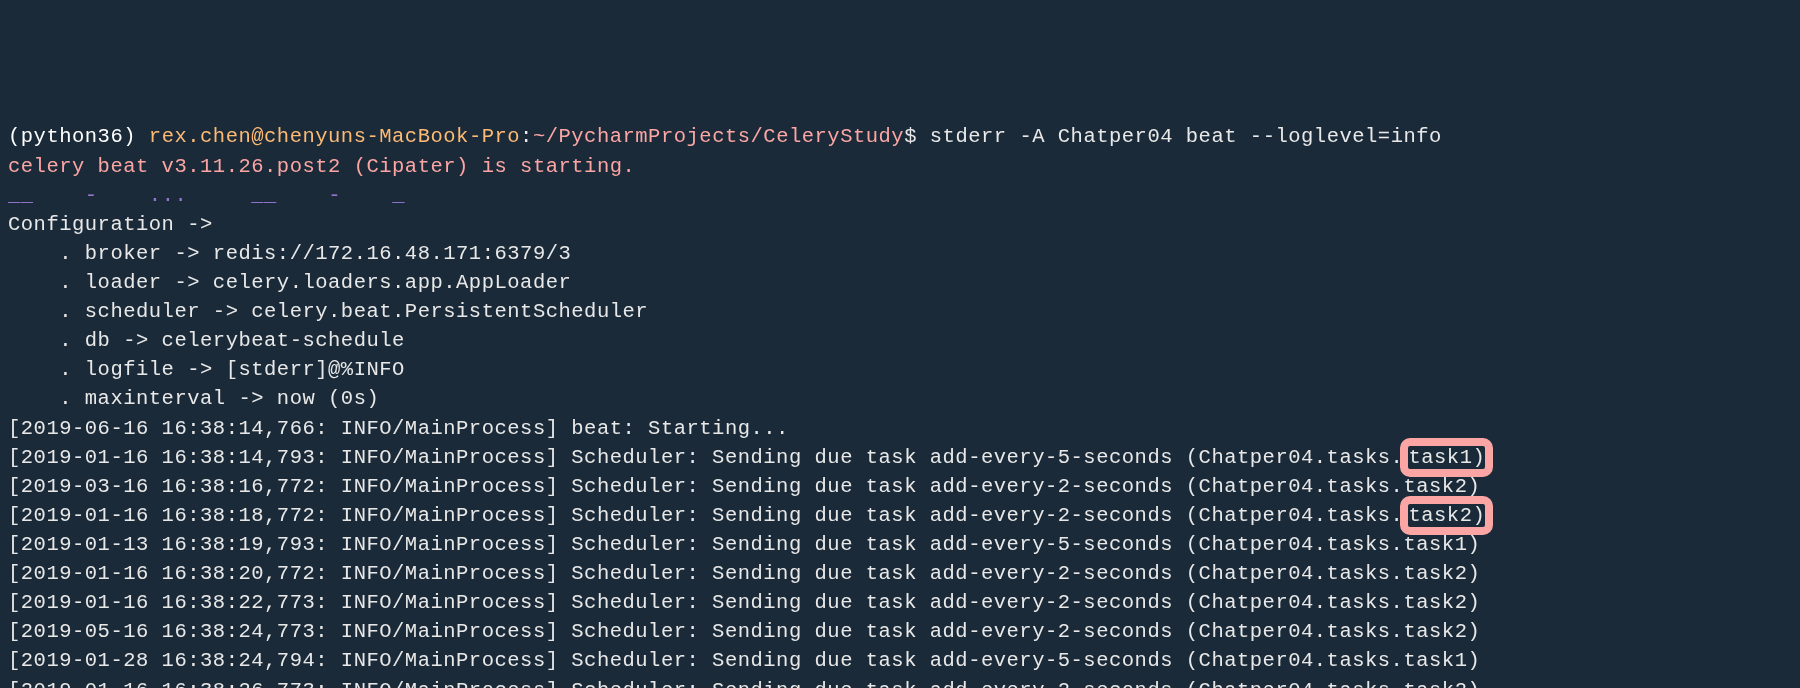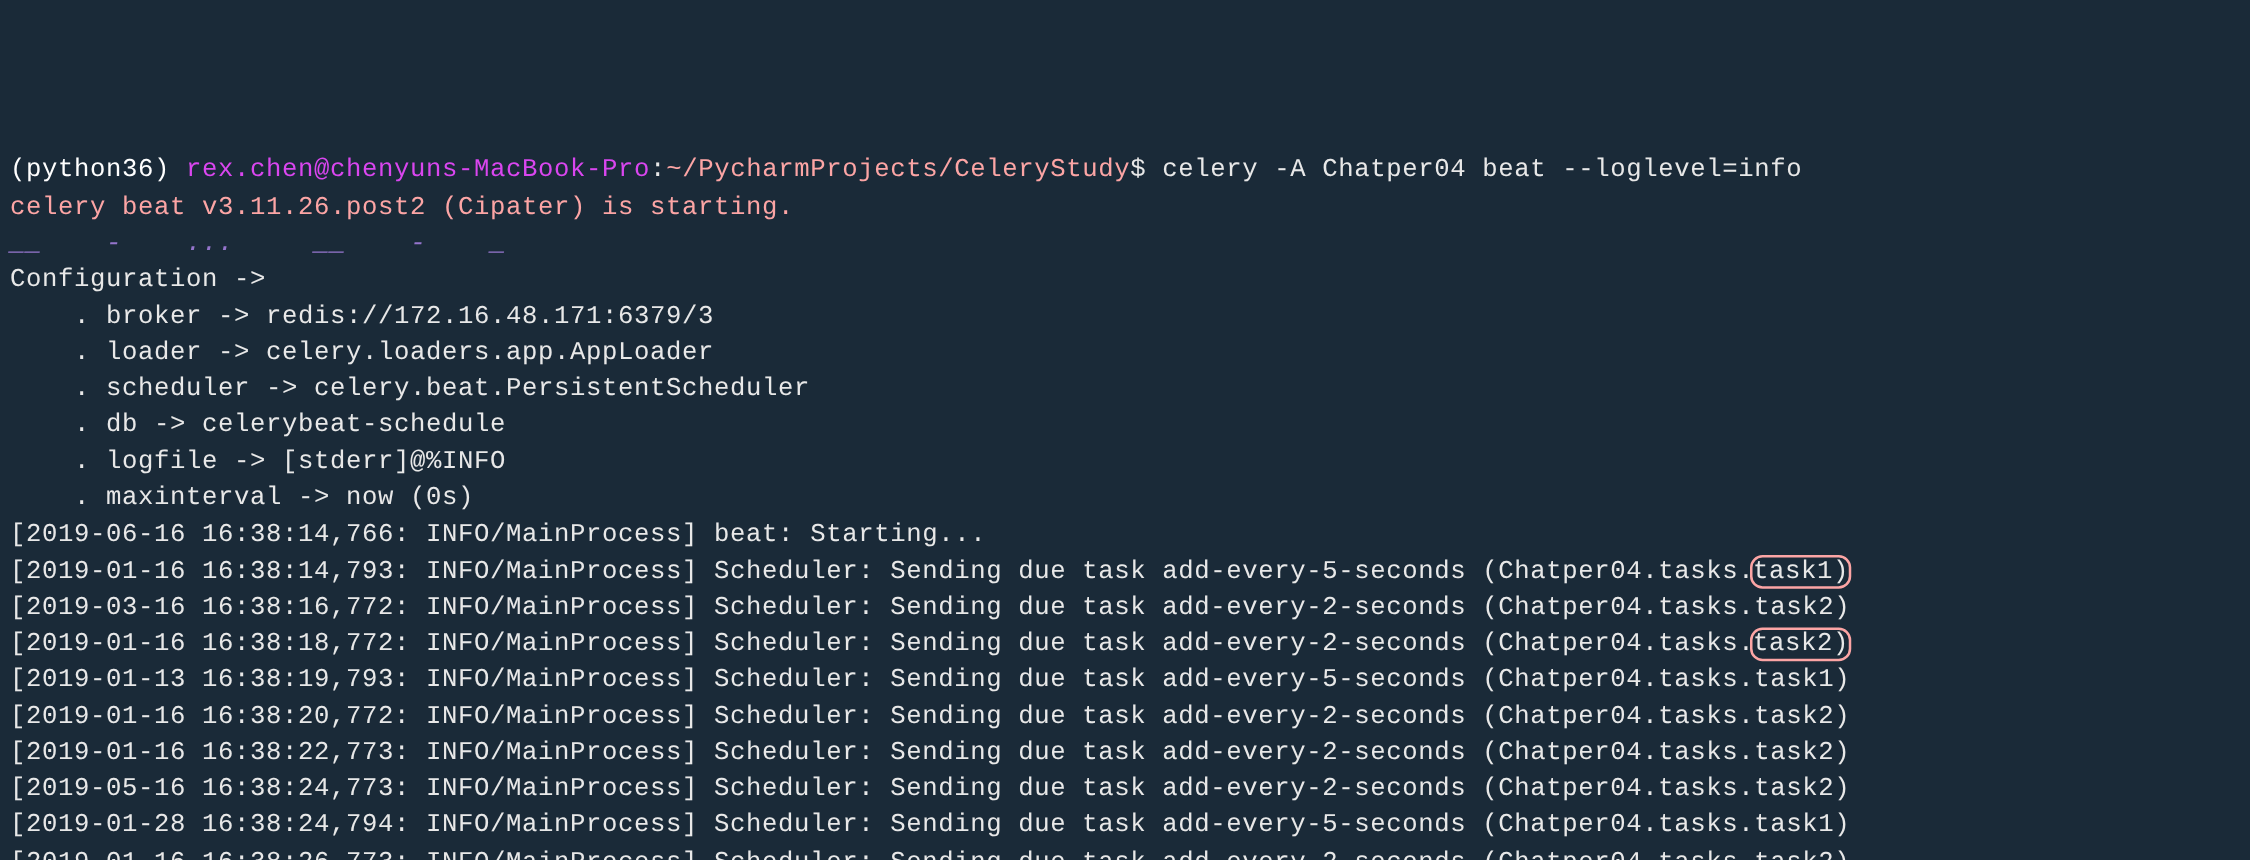--- a/index.html
+++ b/index.html
@@ -12,42 +12,42 @@
       font-family: 'Menlo', 'Monaco', 'Courier New', monospace;
       font-size: 20.5px;
       line-height: 1.42;
       color: #e8e8e8;
       padding: 6px 8px;
       white-space: pre;
       overflow-x: hidden;
       letter-spacing: 0.5px;
     }
     .prompt-env { color: #ffffff; }
-    .prompt-user { color: #d946ef; }
+    .prompt-user { color: #fdba74; }
     .cmd { color: #e8e8e8; }
     .cyan { color: #fca5a5; }
-    .purple-segment { color: #9575cd; font-style: italic; }
+    .purple-segment { color: #9575cd; }
     .white { color: #e8e8e8; }
     .highlight-box {
-      border: 2px solid #fca5a5;
+      border: 8px solid #fca5a5;
       border-radius: 10px;
       padding: 0px 0px;
       margin: -4px -3px;
     }
     pre {
       font-family: inherit;
       font-size: inherit;
     }
   </style>
 </head>
 <body>
 
 
 
-<pre id="term"><span class="prompt-env">(python36) </span><span class="prompt-user">rex.chen@chenyuns-MacBook-Pro</span><span class="white">:</span><span class="cyan">~/PycharmProjects/CeleryStudy</span><span class="white">$ </span><span class="cmd">celery -A Chatper04 beat --loglevel=info</span>
+<pre id="term"><span class="prompt-env">(python36) </span><span class="prompt-user">rex.chen@chenyuns-MacBook-Pro</span><span class="white">:</span><span class="cyan">~/PycharmProjects/CeleryStudy</span><span class="white">$ </span><span class="cmd">stderr -A Chatper04 beat --loglevel=info</span>
 <span class="cyan">celery beat v3.11.26.post2 (Cipater) is starting.</span>
 <span><span class="purple-segment">__</span>    <span class="purple-segment">-</span>    <span class="purple-segment">... </span>    <span class="purple-segment">__</span>    <span class="purple-segment">-</span>    <span class="purple-segment">_</span></span>
 <span class="white">Configuration -&gt;</span>
 <span class="white">    . broker -&gt; redis://172.16.48.171:6379/3</span>
 <span class="white">    . loader -&gt; celery.loaders.app.AppLoader</span>
 <span class="white">    . scheduler -&gt; celery.beat.PersistentScheduler</span>
 <span class="white">    . db -&gt; celerybeat-schedule</span>
 <span class="white">    . logfile -&gt; [stderr]@%INFO</span>
 <span class="white">    . maxinterval -&gt; now (0s)</span>
 <span class="white">[2019-06-16 16:38:14,766: INFO/MainProcess] beat: Starting...</span>

